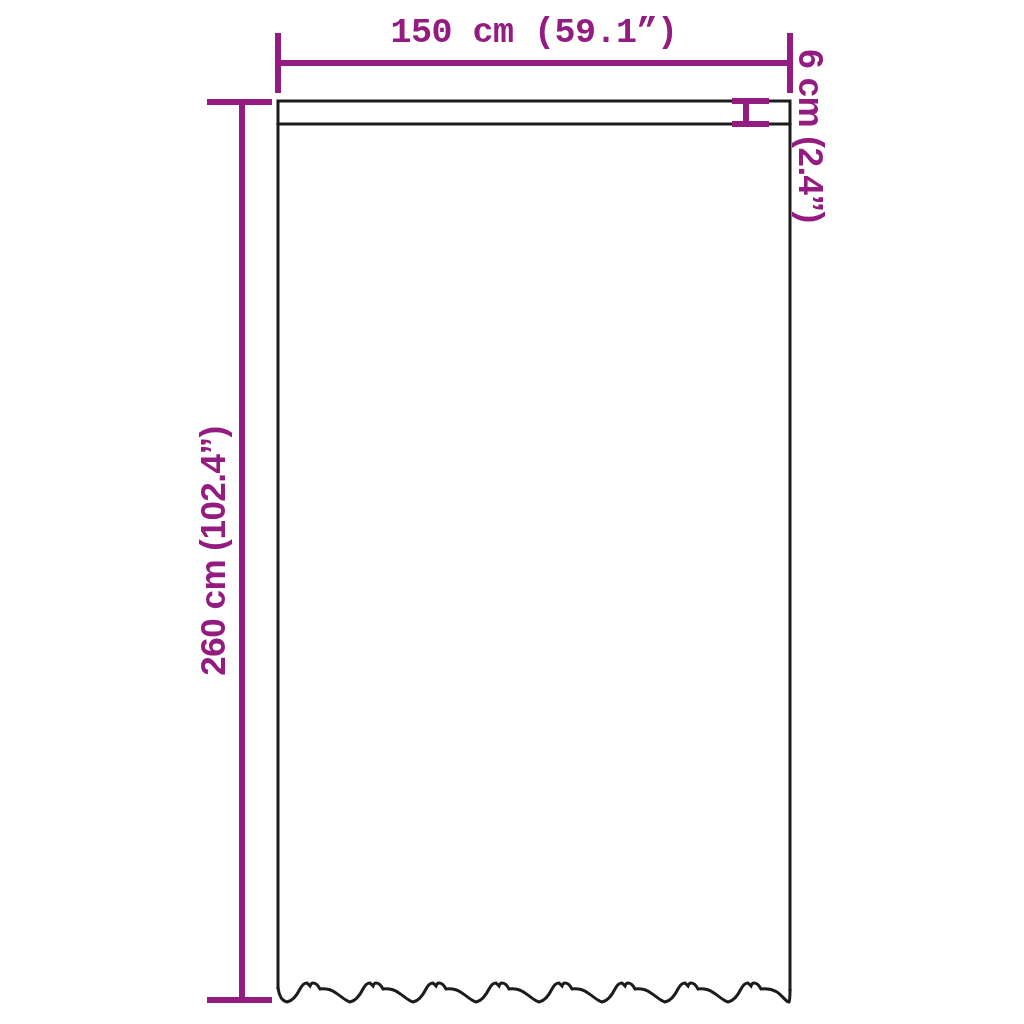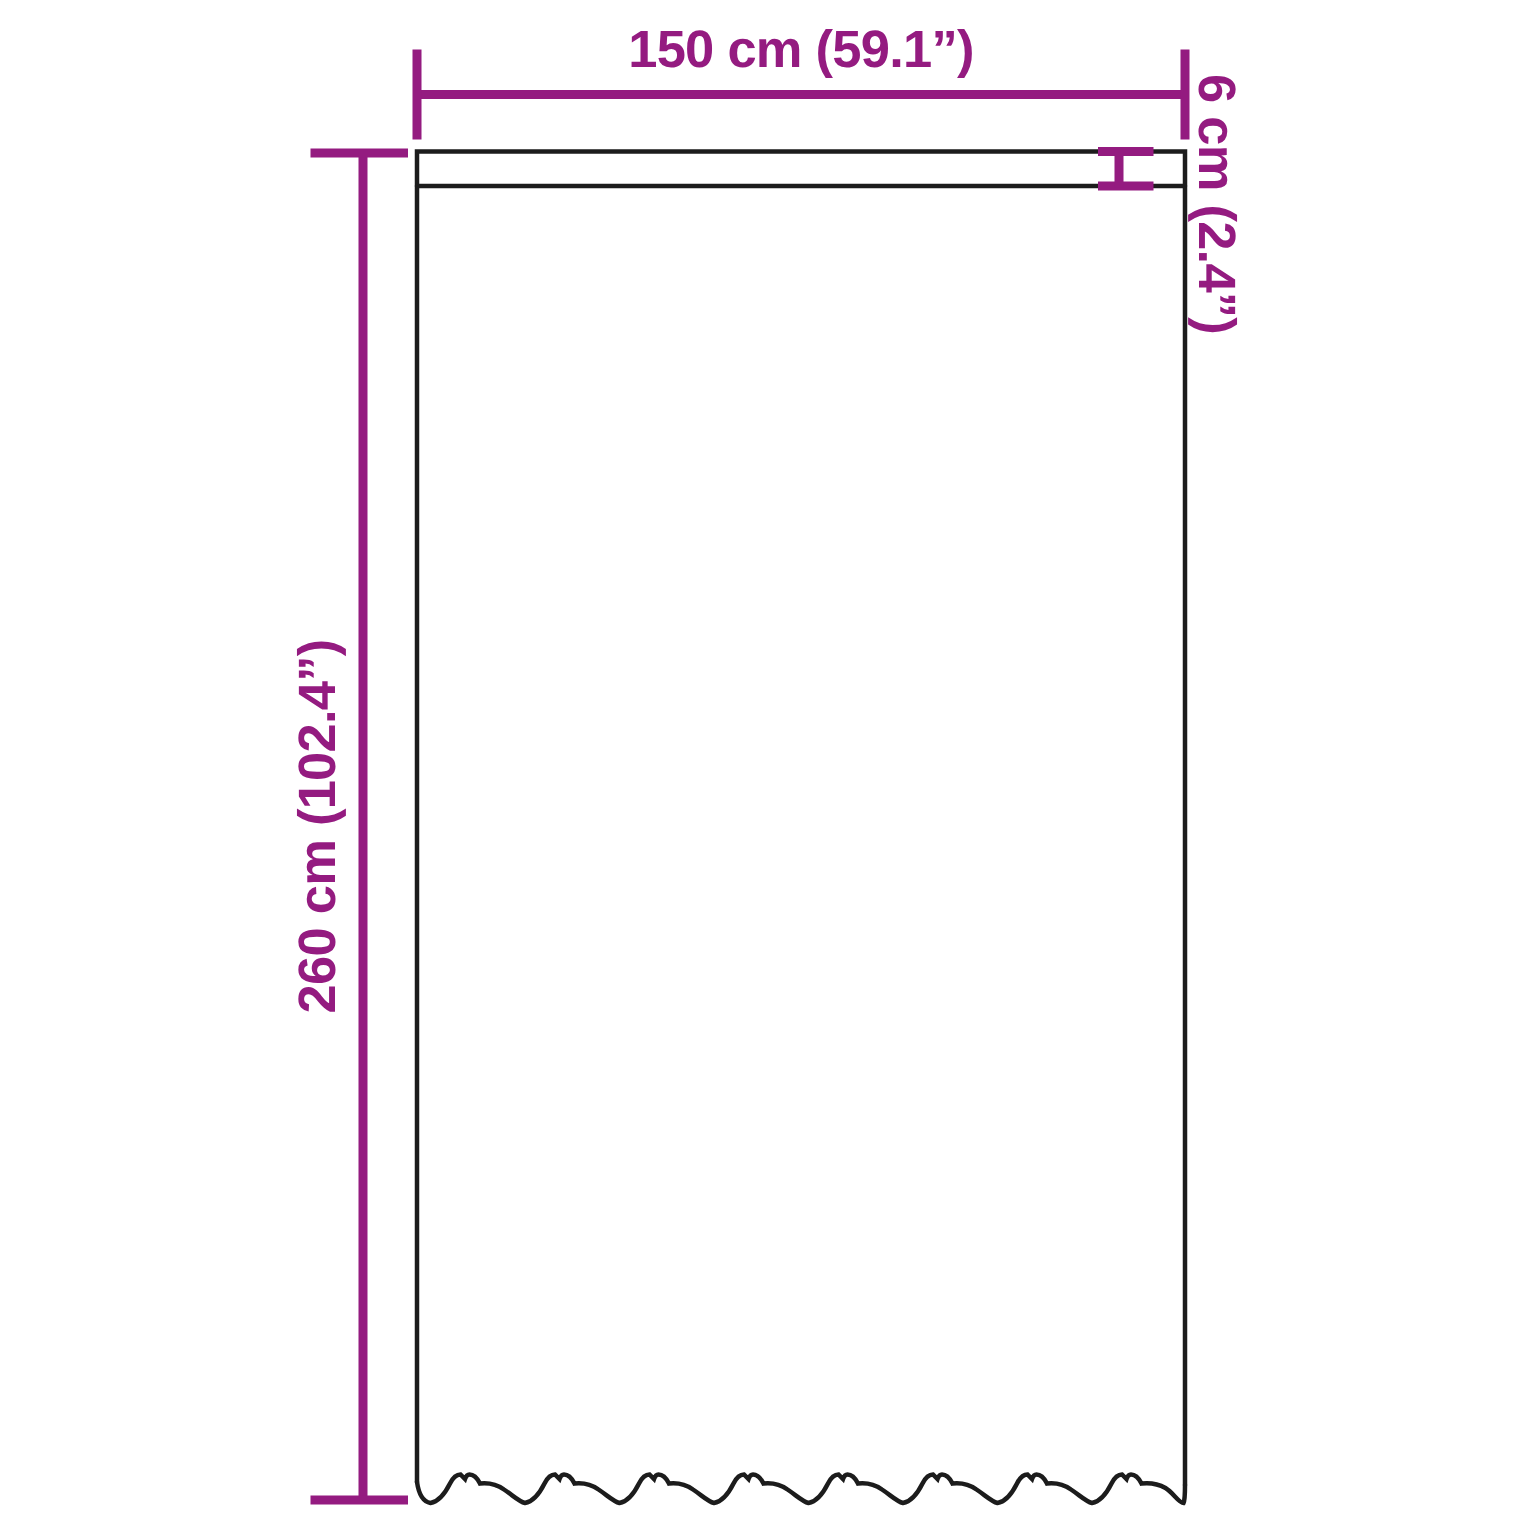--- a/index.html
+++ b/index.html
@@ -37,21 +37,21 @@
   }
   .dim-label {
     position: absolute;
     color: var(--dimension);
     font-size: 35px;
     font-weight: bold;
     letter-spacing: -0.5px;
     white-space: nowrap;
     line-height: 1;
   }
-  .width-label   { left: 534px; top: 33px;  transform: translate(-50%,-50%); }
+  .width-label   { left: 534px; top: 33px;  transform: translate(-50%,-50%); font-family: Liberation Mono, monospace; }
   .header-label  { left: 811px; top: 136px; transform: translate(-50%,-50%) rotate(90deg); }
   .height-label  { left: 212px; top: 551px; transform: translate(-50%,-50%) rotate(-90deg); }
 
   .dim-top-line        { left: 278px; top: 60px;  width: 512px; height: 6px; }
   .dim-top-cap-left    { left: 275px; top: 33px;  width: 6px;   height: 60px; }
   .dim-top-cap-right   { left: 787px; top: 33px;  width: 6px;   height: 60px; }
   .dim-left-line       { left: 239px; top: 101px; width: 6px;   height: 901px; }
   .dim-left-cap-top    { left: 207px; top: 99px;  width: 65px;  height: 6px; }
   .dim-left-cap-bottom { left: 207px; top: 997px; width: 65px;  height: 6px; }
   .marker-top-bar      { left: 732px; top: 98px;  width: 37px;  height: 6px; }

